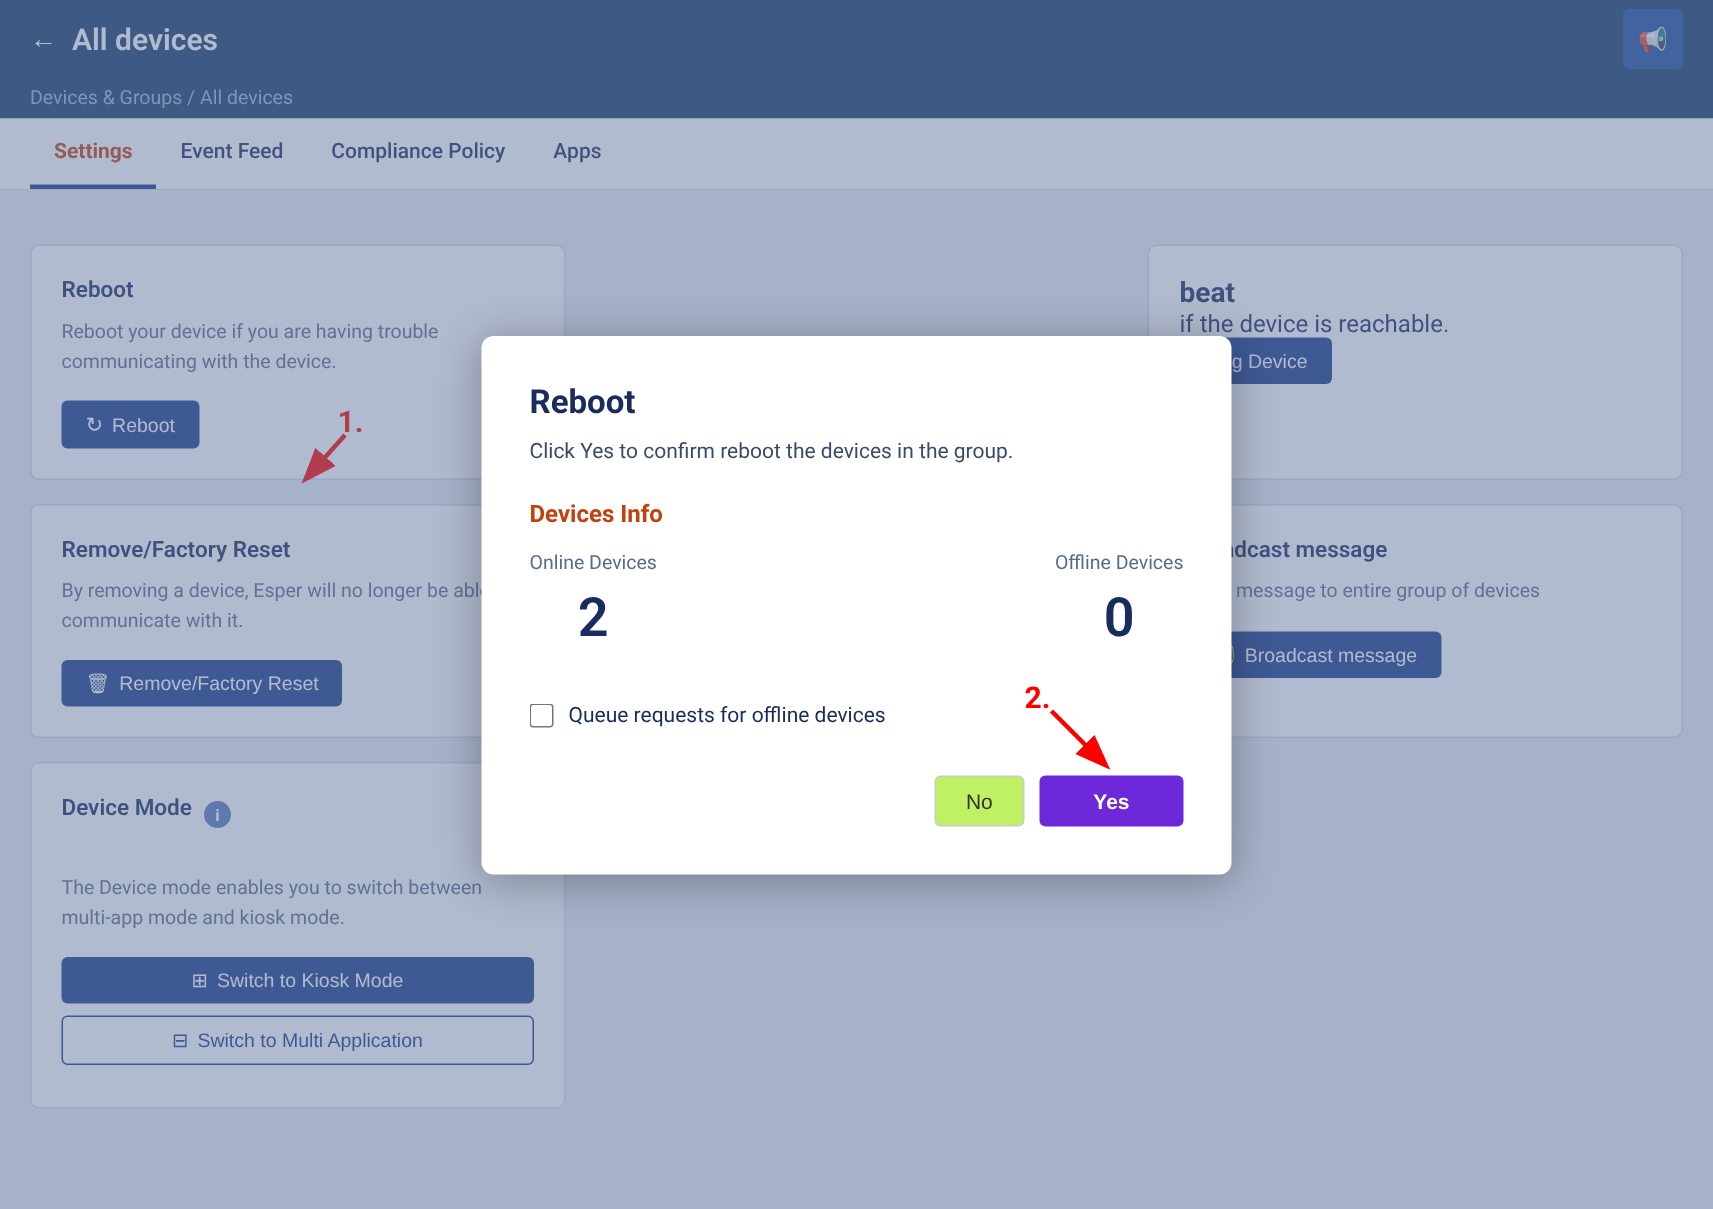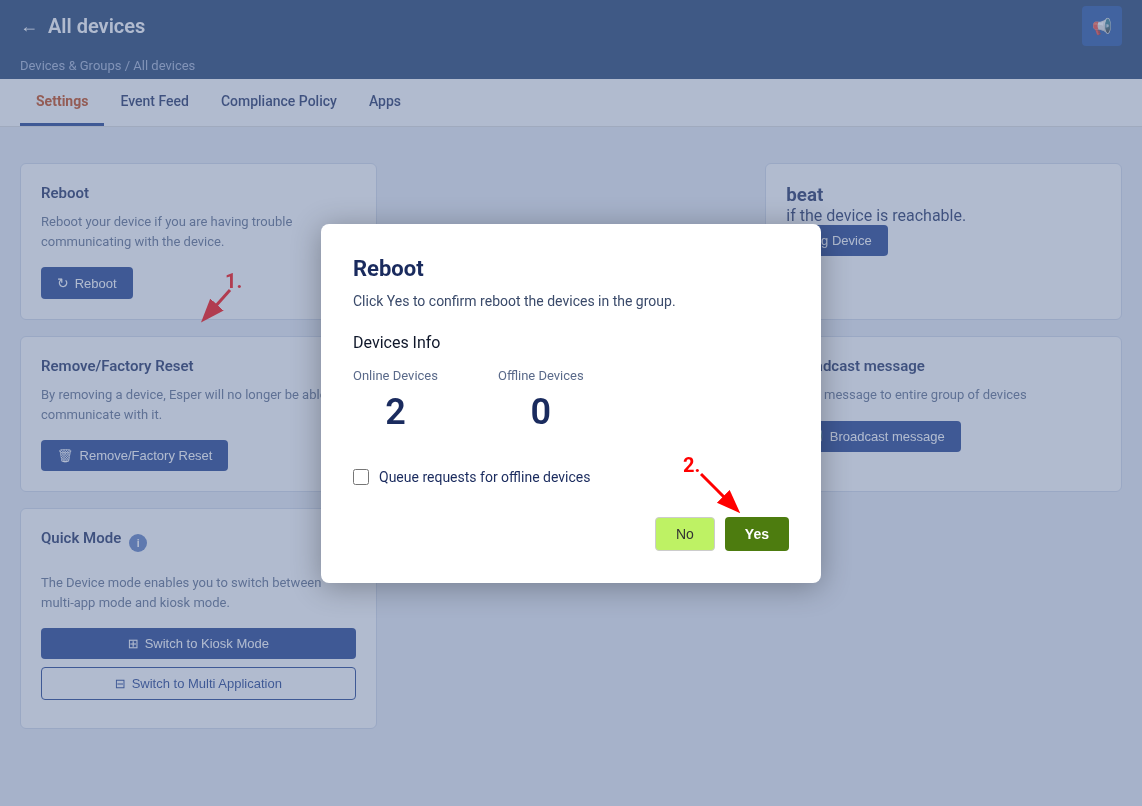--- a/index.html
+++ b/index.html
@@ -39,31 +39,31 @@
     .device-mode-title { display: flex; align-items: center; gap: 8px; }
     .info-icon { width: 18px; height: 18px; border-radius: 50%; background: #5a7abf; color: white; font-size: 11px; display: inline-flex; align-items: center; justify-content: center; font-weight: bold; }
 
     
     .overlay { position: absolute; top: 0; left: 0; width: 100%; height: 100%; background: rgba(100, 120, 160, 0.5); display: flex; align-items: center; justify-content: center; z-index: 10; }
 
     
     .modal { background: white; border-radius: 8px; width: 500px; padding: 32px; box-shadow: 0 4px 30px rgba(0,0,0,0.3); position: relative; }
     .modal-title { font-size: 22px; font-weight: 700; color: #1a2b5e; margin-bottom: 12px; }
     .modal-subtitle { font-size: 14px; color: #3a4a6a; margin-bottom: 24px; }
-    .devices-info-title { font-size: 16px; font-weight: 400; color: #0f172a; margin-bottom: 16px; }
-    .devices-stats { display: flex; gap: 60px; margin-bottom: 36px; }
+    .devices-info-title { font-size: 16px; font-weight: 700; color: #c2410c; margin-bottom: 16px; }
+    .devices-stats { display: flex; gap: 60px; margin-bottom: 36px; justify-content: space-between; }
     .stat-col { display: flex; flex-direction: column; align-items: center; gap: 8px; }
     .stat-label { font-size: 13px; color: #5a6a8a; }
     .stat-value { font-size: 36px; font-weight: 600; color: #1a2b5e; }
     .checkbox-row { display: flex; align-items: center; gap: 10px; margin-bottom: 32px; }
     .checkbox-row input { width: 16px; height: 16px; accent-color: #1a3a8b; }
     .checkbox-label { font-size: 14px; color: #1a2b5e; }
     .modal-actions { display: flex; justify-content: flex-end; gap: 10px; }
     .btn-no { background: #bef264; color: #333; border: 1px solid #ccc; padding: 8px 20px; border-radius: 4px; font-size: 14px; cursor: pointer; }
-    .btn-yes { background: #4d7c0f; color: white; border: none; padding: 8px 20px; border-radius: 4px; font-size: 14px; cursor: pointer; font-weight: 600; }
+    .btn-yes { background: #6d28d9; color: white; border: none; padding: 8px 36px; border-radius: 4px; font-size: 14px; cursor: pointer; font-weight: 600; }
 
     
     .annotation-1 { position: absolute; top: 268px; left: 175px; z-index: 5; pointer-events: none; }
 
     
     .beat-card-partial { background: white; border: 1px solid #d0d8e8; border-radius: 6px; padding: 20px; overflow: hidden; }
   </style>
 </head>
 <body>
 
@@ -140,24 +140,24 @@
         <button class="btn btn-primary">
           <span>📢</span>
           <span>Broadcast message</span>
         </button>
       </div>
     </div>
 
     <div style="display: grid; grid-template-columns: 1fr 1fr 1fr; gap: 16px; margin-top: 16px;">
       <div class="card">
         <div class="device-mode-title">
-          <h3>Quick Mode</h3>
+          <h3>Device Mode</h3>
           <span class="info-icon">i</span>
         </div>
-        <p style="margin-top:16px;">The Device mode enables you to switch between multi-app mode and kiosk mode.</p>
+        <p style="margin-top:26px;">The Device mode enables you to switch between multi-app mode and kiosk mode.</p>
         <button class="btn btn-primary btn-full">
           <span>⊞</span>
           <span>Switch to Kiosk Mode</span>
         </button>
         <button class="btn btn-outline btn-full">
           <span>⊟</span>
           <span>Switch to Multi Application</span>
         </button>
       </div>
     </div>

